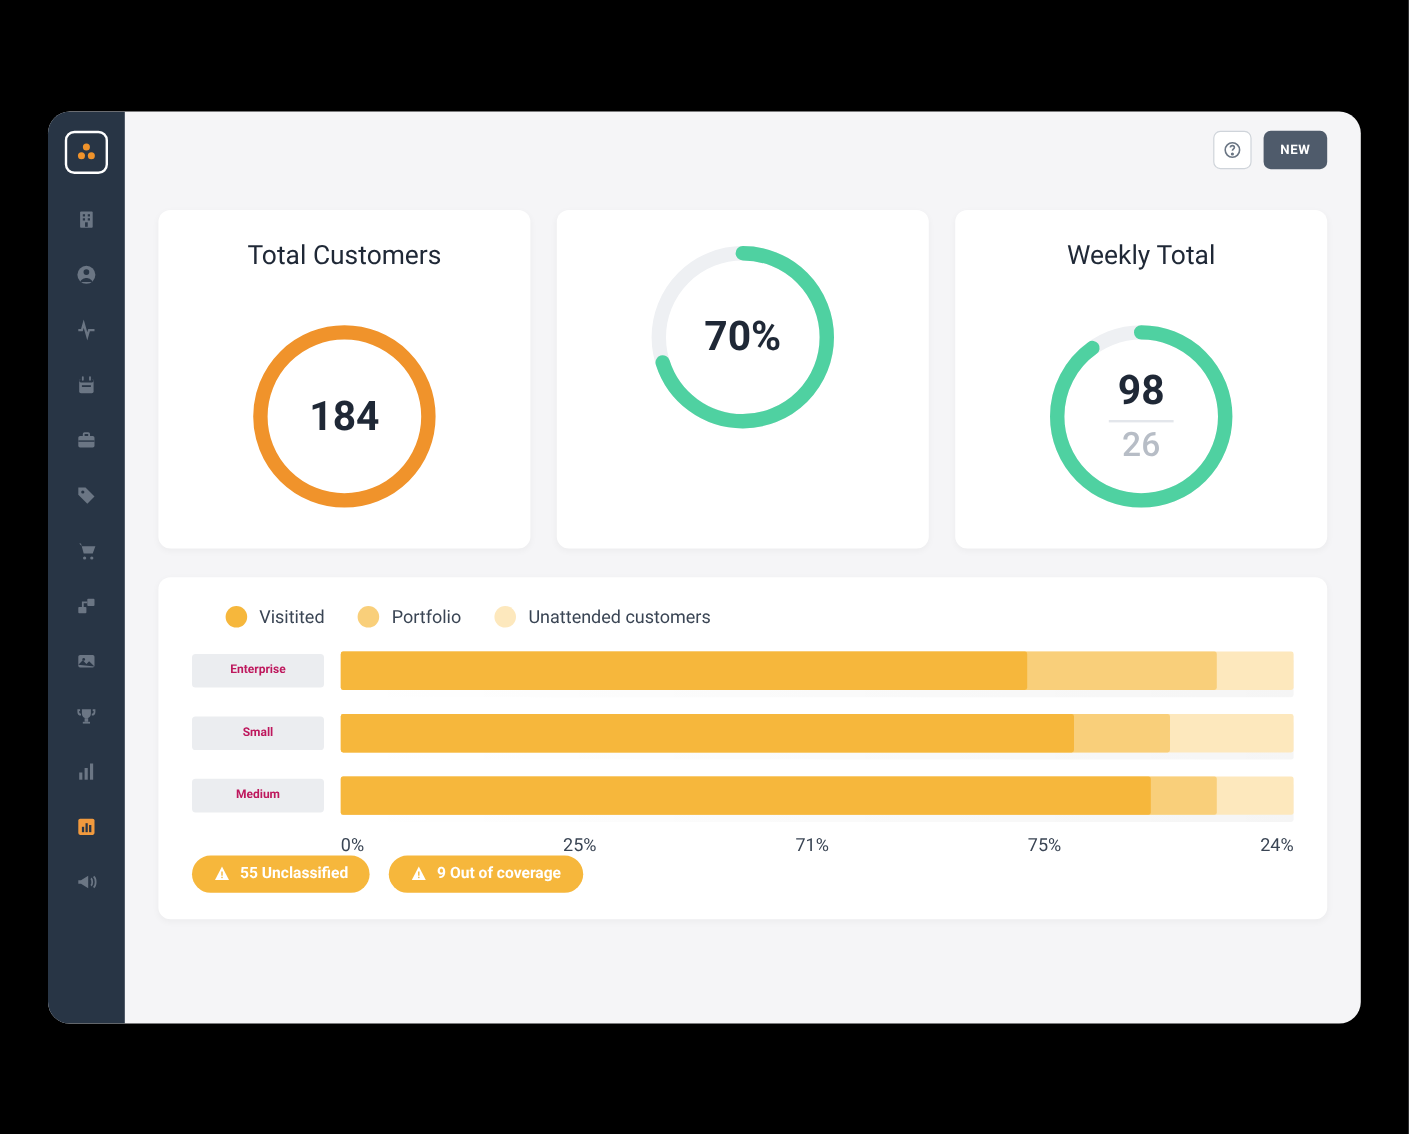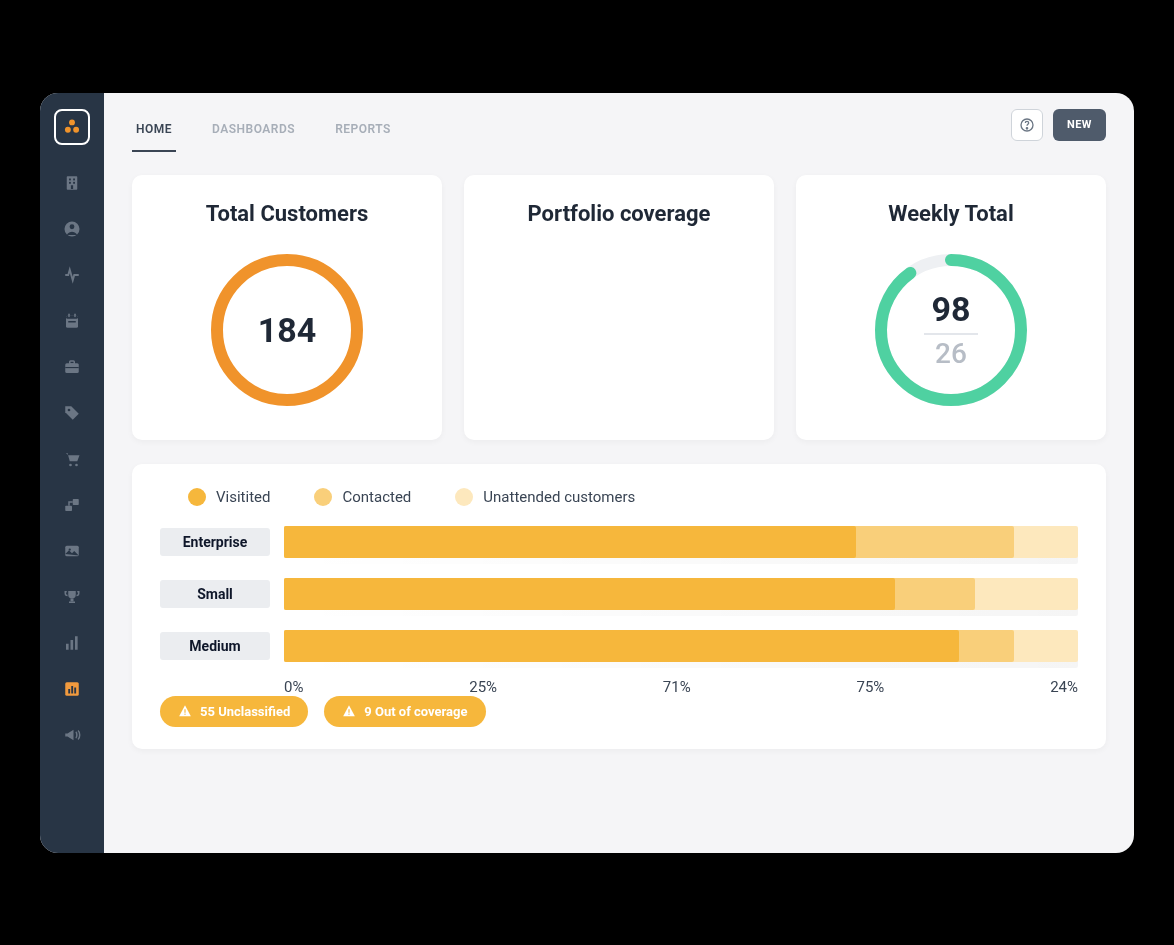--- a/index.html
+++ b/index.html
@@ -14,33 +14,33 @@
 .main { flex:1; display:flex; flex-direction:column; padding:0 28px 24px; overflow:hidden; }
 .topbar { display:flex; align-items:center; height:64px; }
 .tabs { display:flex; gap:32px; }
 .tab { font-size:12px; font-weight:600; letter-spacing:.5px; color:#a7aeb8; padding:24px 4px 14px; border-bottom:2px solid transparent; cursor:pointer; }
 .tab.active { color:#3a4554; border-bottom-color:#3a4554; }
 .top-actions { margin-left:auto; display:flex; gap:10px; align-items:center; }
 .help-btn { width:32px; height:32px; border:1px solid #cfd4da; border-radius:6px; display:flex; align-items:center; justify-content:center; color:#6b7684; cursor:pointer; background:#fff; }
 .new-btn { height:32px; padding:0 14px; background:#4f5b6b; color:#fff; border-radius:6px; font-size:11px; font-weight:700; letter-spacing:.5px; display:flex; align-items:center; cursor:pointer; }
 .cards { display:flex; gap:22px; margin-top:18px; }
 .card { flex:1; background:#fff; border-radius:10px; padding:26px 20px 30px; display:flex; flex-direction:column; align-items:center; box-shadow:0 2px 6px rgba(0,0,0,.04); }
-.card-title { font-size:22px; font-weight:700; color:#1f2836; margin-bottom:24px; }
+.card-title { font-size:22px; font-weight:400; color:#1f2836; margin-bottom:41px; }
 .ring-wrap { position:relative; width:160px; height:160px; }
 .ring-wrap svg { transform:rotate(-90deg); }
 .ring-center { position:absolute; inset:0; display:flex; flex-direction:column; align-items:center; justify-content:center; }
 .ring-value { font-size:34px; font-weight:700; color:#1f2836; }
 .ring-sub { font-size:28px; font-weight:500; color:#b7bdc6; border-top:2px solid #e3e6eb; margin-top:4px; padding-top:2px; min-width:54px; text-align:center; }
 .chart { background:#fff; border-radius:10px; margin-top:24px; padding:24px 28px 22px; box-shadow:0 2px 6px rgba(0,0,0,.04); }
-.legend { display:flex; gap:44px; align-items:flex-start; margin-bottom:20px; padding-left:28px; }
+.legend { display:flex; gap:28px; align-items:flex-start; margin-bottom:20px; padding-left:28px; }
 .legend-item { display:flex; align-items:center; gap:10px; font-size:15px; color:#3a4554; }
 .dot { width:18px; height:18px; border-radius:50%; }
 .bars { display:flex; flex-direction:column; gap:20px; }
 .bar-row { display:flex; align-items:center; gap:14px; }
-.bar-label { width:110px; height:28px; background:#ebedf0; display:flex; align-items:center; justify-content:center; font-size:14px; font-weight:700; color:#0f172a; border-radius:3px; }
+.bar-label { width:110px; height:28px; background:#ebedf0; display:flex; align-items:center; justify-content:center; font-size:10px; font-weight:700; color:#be185d; border-radius:3px; }
 .bar-track { flex:1; height:32px; position:relative; border-radius:3px; overflow:visible; }
 .bar-seg { position:absolute; top:0; bottom:0; border-radius:2px; }
 .bar-shadow { position:absolute; top:6px; bottom:-6px; background:linear-gradient(to right,rgba(0,0,0,0),rgba(0,0,0,.04)); border-radius:2px; }
 .axis { display:flex; justify-content:space-between; margin:16px 0 0 124px; font-size:15px; color:#3a4554; }
 .alerts { display:flex; gap:16px; }
 .alert-pill { background:#f6b73c; color:#fff; font-size:13px; font-weight:700; padding:8px 18px; border-radius:999px; display:flex; align-items:center; gap:8px; cursor:pointer; }
 .alert-pill svg { width:14px; height:14px; }
 </style>
 </head>
 <body>
@@ -146,25 +146,20 @@
     <div class="nav-icon">
         <svg viewBox="0 0 24 24" fill="currentColor">
           <path d="M3 10v4h3l8 5V5l-8 5H3z"></path>
           <path d="M17 8c2 1 2 7 0 8M20 6c3 2 3 10 0 12" stroke="currentColor" stroke-width="2" fill="none"></path>
         </svg>
       </div>
   </div>
 
   <div class="main">
     <div class="topbar">
-      <div class="tabs">
-        <div class="tab active">HOME</div>
-        <div class="tab">DASHBOARDS</div>
-        <div class="tab">REPORTS</div>
-      </div>
       <div class="top-actions">
         <div class="help-btn">
           <svg width="16" height="16" viewBox="0 0 24 24" fill="none" stroke="currentColor" stroke-width="2">
               <circle cx="12" cy="12" r="9"></circle>
               <path d="M9.5 9a2.5 2.5 0 015 0c0 1.5-2.5 2-2.5 4"></path>
               <circle cx="12" cy="17" r="1" fill="currentColor"></circle>
             </svg>
         </div>
         <div class="new-btn">NEW</div>
       </div>
@@ -176,21 +171,29 @@
         <div class="ring-wrap">
           <svg width="160" height="160">
               <circle cx="80" cy="80" r="70" fill="none" stroke="#f0932b" stroke-width="12"></circle>
             </svg>
           <div class="ring-center">
               <div class="ring-value">184</div>
             </div>
         </div>
       </div>
       <div class="card">
-        <div class="card-title">Portfolio coverage</div>
+        <div class="ring-wrap">
+          <svg width="160" height="160">
+              <circle cx="80" cy="80" r="70" fill="none" stroke="#eef0f3" stroke-width="12"></circle>
+              <circle cx="80" cy="80" r="70" fill="none" stroke="#4fd1a1" stroke-width="12" stroke-linecap="round" stroke-dasharray="439.8" stroke-dashoffset="131.9"></circle>
+            </svg>
+          <div class="ring-center">
+              <div class="ring-value">70%</div>
+            </div>
+        </div>
       </div>
       <div class="card">
         <div class="card-title">Weekly Total</div>
         <div class="ring-wrap">
           <svg width="160" height="160">
               <circle cx="80" cy="80" r="70" fill="none" stroke="#eef0f3" stroke-width="12"></circle>
               <circle cx="80" cy="80" r="70" fill="none" stroke="#4fd1a1" stroke-width="12" stroke-linecap="round" stroke-dasharray="439.8" stroke-dashoffset="44"></circle>
             </svg>
           <div class="ring-center">
             <div class="ring-value">98</div>
@@ -201,21 +204,21 @@
     </div>
 
     <div class="chart">
       <div class="legend">
         <div class="legend-item">
             <span class="dot" style="background:#f6b73c"></span>
             <span>Visitited</span>
           </div>
         <div class="legend-item">
             <span class="dot" style="background:#f9cf7a"></span>
-            <span>Contacted</span>
+            <span>Portfolio</span>
           </div>
         <div class="legend-item">
             <span class="dot" style="background:#fde8bd"></span>
             <span>Unattended customers</span>
           </div>
       </div>
 
       <div class="bars">
         <div class="bar-row">
           <div class="bar-label">Enterprise</div>

